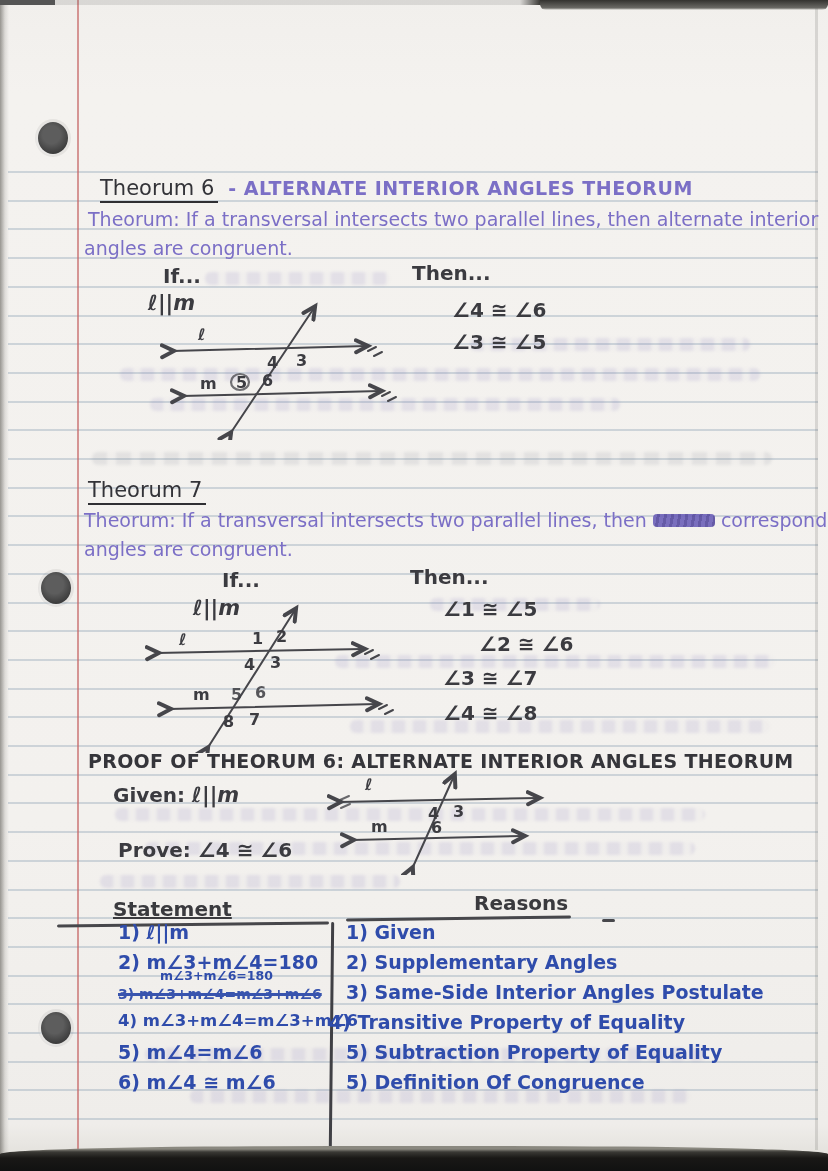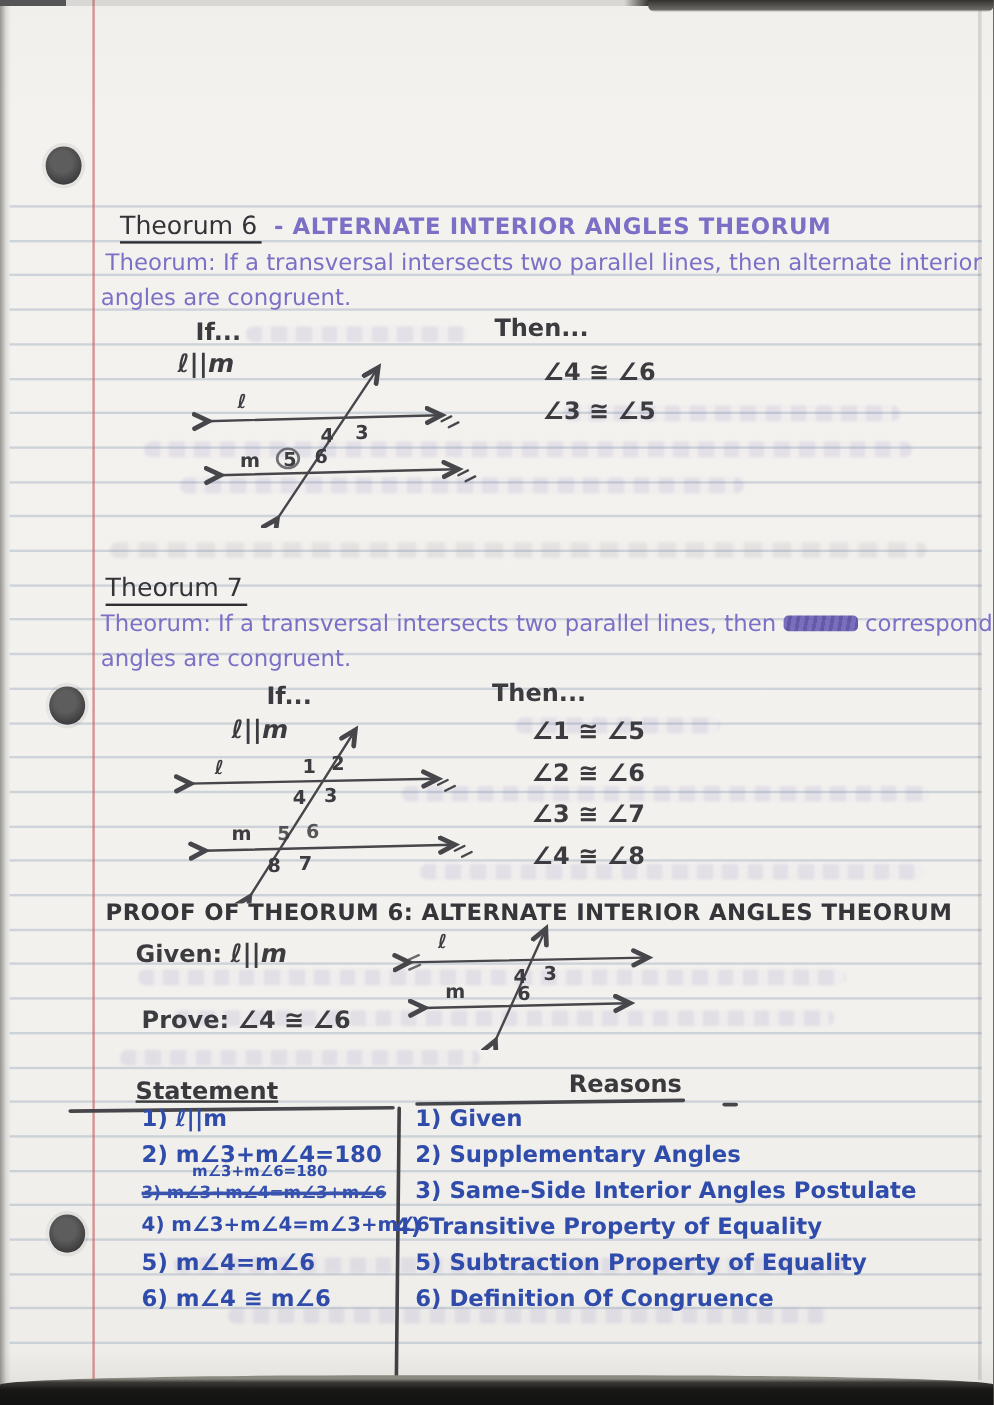--- a/index.html
+++ b/index.html
@@ -157,21 +157,21 @@
     <span class="scribble"></span>
     <span>corresponding</span>
   </div>
   <div class="hw stmt-text purple" style="left:84px;top:538px;">angles are congruent.</div>
 
   <div class="hw iflabel dark" style="left:222px;top:568px;">If...</div>
   <div class="hw iflabel dark" style="left:410px;top:565px;">Then...</div>
   <div class="hw hyp dark" style="left:193px;top:596px;">ℓ||m</div>
   <div id="concl7" class="hw" style="left:443px;top:592px;">
       <div class="concl" style="line-height: 34.5px;">∠1 ≅ ∠5</div>
-      <div class="concl" style="line-height: 34.5px;">∠2 ≅ ∠6</div>
+      <div class="concl" style="line-height: 34.5px; margin-left: 36px;">∠2 ≅ ∠6</div>
       <div class="concl" style="line-height: 34.5px;">∠3 ≅ ∠7</div>
       <div class="concl" style="line-height: 34.5px;">∠4 ≅ ∠8</div>
     </div>
 
   <svg class="hw" style="left:135px;top:603px;" width="290" height="150" viewBox="0 0 290 150">
     <defs>
         <marker id="ah2" markerWidth="10" markerHeight="10" refX="6" refY="4" orient="auto">
       <path d="M1,1 L7,4 L1,7"></path>
         </marker>
       </defs>
@@ -231,17 +231,17 @@
       <div class="stmt" style="left: 118px; top: 951px;">2) m∠3+m∠4=180</div>
       <div class="reason" style="left: 346px; top: 951px;">2) Supplementary Angles</div>
       <span class="corr" style="left: 160px; top: 968px;">m∠3+m∠6=180</span>
       <div class="stmt" style="left: 118px; top: 981px;"><span class="struck">3) m∠3+m∠4=m∠3+m∠6</span></div>
       <div class="reason" style="left: 346px; top: 981px;">3) Same-Side Interior Angles Postulate</div>
       <div class="stmt" style="left: 118px; top: 1011px; font-size: 16.5px;">4) m∠3+m∠4=m∠3+m∠6</div>
       <div class="reason" style="left: 329px; top: 1011px; text-align: center;">4) Transitive Property of Equality</div>
       <div class="stmt" style="left: 118px; top: 1041px;">5) m∠4=m∠6</div>
       <div class="reason" style="left: 346px; top: 1041px;">5) Subtraction Property of Equality</div>
       <div class="stmt" style="left: 118px; top: 1071px;">6) m∠4 ≅ m∠6</div>
-      <div class="reason" style="left: 346px; top: 1071px;">6) Definition Of Congruence</div>
+      <div class="reason" style="left: 346px; top: 1071px;">5) Definition Of Congruence</div>
     </div>
 
   <div class="edge-bottom"></div>
 </div>
 
 </body></html>

